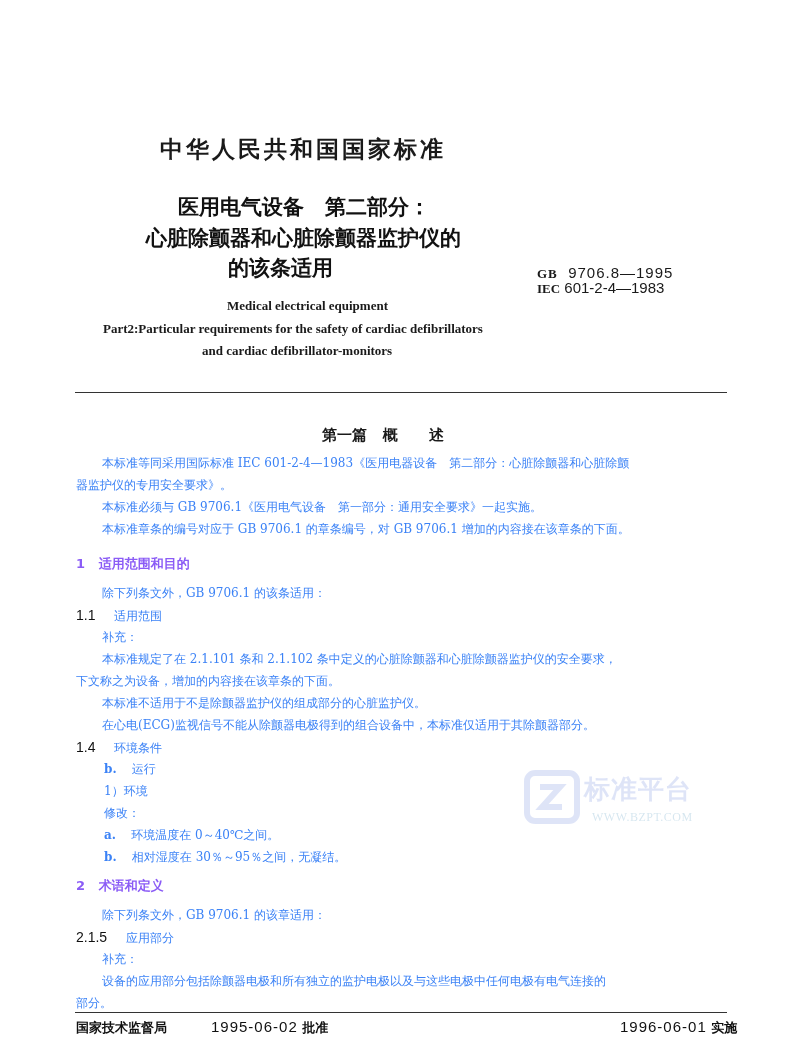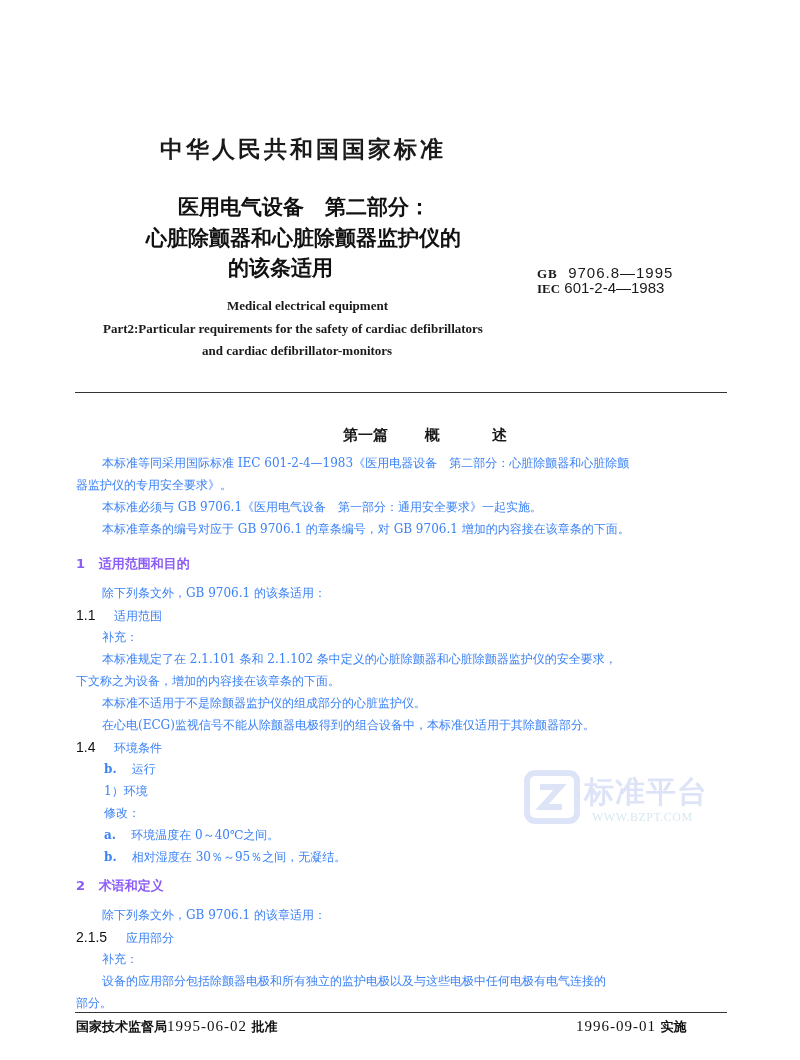--- a/index.html
+++ b/index.html
@@ -18,31 +18,31 @@
   .iec { left: 537px; top: 280px; }
   .en { font-family: "Liberation Serif", serif; font-weight: bold; font-size: 13px; }
   .en1 { left: 227px; top: 298px; }
   .en2 { left: 103px; top: 321px; }
   .en3 { left: 202px; top: 343px; }
   .rule { position: absolute; left: 75px; width: 652px; height: 0; border-top: 1.5px solid #333; }
   .r1 { top: 392px; }
   .r2 { top: 1012px; }
   .part-title { left: 322px; top: 426px; font-family: "DejaVu Sans", sans-serif; font-weight: bold;
                 font-size: 15px; }
-  .part-title span { display: inline-block; margin-left: 21px; }
+  .part-title span { display: inline-block; }
   .body-line { font-size: 12px; line-height: 14px; color: #3b82f6; }
   .sec { font-family: "DejaVu Sans", sans-serif; font-weight: bold; font-size: 13px; color: #8b5cf6; }
   .sub { font-family: "Liberation Sans", sans-serif; font-size: 14px; color: #111; }
   .sub .num { display: inline-block; width: 38px; }
   .sub .num3 { display: inline-block; width: 50px; }
   .foot { font-family: "DejaVu Sans", sans-serif; font-weight: bold; font-size: 13px; color: #111; }
-  .foot .d { font-family: Liberation Serif, serif; font-weight: normal; font-size: 15px; letter-spacing: 1px; }
+  .foot .d { font-family: Liberation Sans, sans-serif; font-weight: normal; font-size: 15px; letter-spacing: 1px; padding-left: 44px; }
   .wm { position: absolute; left: 524px; top: 770px; width: 200px; height: 60px; opacity: 0.16; }
   .wm .logo { position: absolute; left: 0; top: 0; width: 56px; height: 54px; }
-  .wm .wm-cn { position: absolute; left: 60px; top: 2px; font-family: "DejaVu Serif", serif; font-size: 30px;
+  .wm .wm-cn { position: absolute; left: 60px; top: 2px; font-family: "DejaVu Serif", serif; font-size: 26px;
                color: #3a5fd0; font-weight: bold; letter-spacing: 1px; }
   .wm .wm-url { position: absolute; left: 68px; top: 40px; font-family: "Liberation Serif", serif; font-size: 12px;
                 color: #0369a1; letter-spacing: 0.5px; }
 </style>
 </head>
 <body>
 
 <div class="abs hdr-std">中华人民共和国国家标准</div>
 
 <div class="abs title t1">医用电气设备　第二部分：</div>
@@ -112,21 +112,21 @@
 </div>
 <div class="abs body-line" style="left:102px; top:952px;">补充：</div>
 <div class="abs body-line" style="left:102px; top:974px;">设备的应用部分包括除颤器电极和所有独立的监护电极以及与这些电极中任何电极有电气连接的</div>
 <div class="abs body-line" style="left:76px; top:996px;">部分。</div>
 
 <div class="rule r2"></div>
 <div class="abs foot" style="left:76px; top:1018px;">
   <span>国家技术监督局</span><span class="d">1995-06-02</span>&nbsp;<span>批准</span>
 </div>
 <div class="abs foot" style="left:576px; top:1018px;">
-  <span class="d">1996-09-01</span>&nbsp;<span>实施</span>
+  <span class="d">1996-06-01</span>&nbsp;<span>实施</span>
 </div>
 
 <div class="wm">
   <svg class="logo" viewBox="0 0 56 54">
     <rect x="3" y="3" width="50" height="48" rx="8" ry="8" fill="none" stroke="#3a5fd0" stroke-width="6"></rect>
     <path d="M16 17 H36 L18 37 H38" fill="none" stroke="#3a5fd0" stroke-width="6"></path>
   </svg>
   <div class="wm-cn">标准平台</div>
   <div class="wm-url">WWW.BZPT.COM</div>
 </div>

